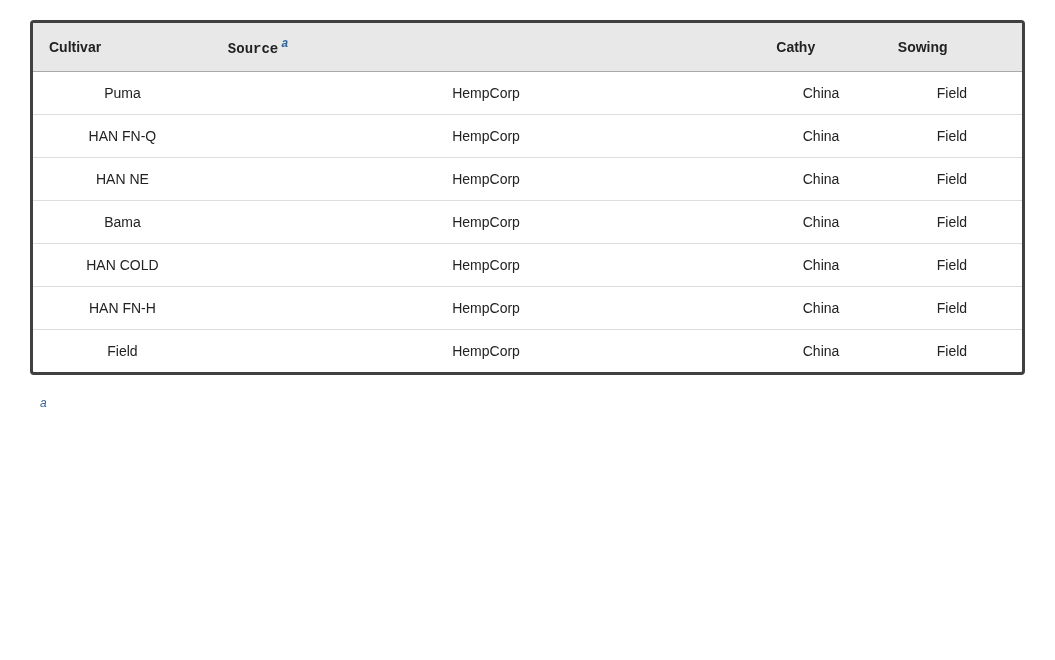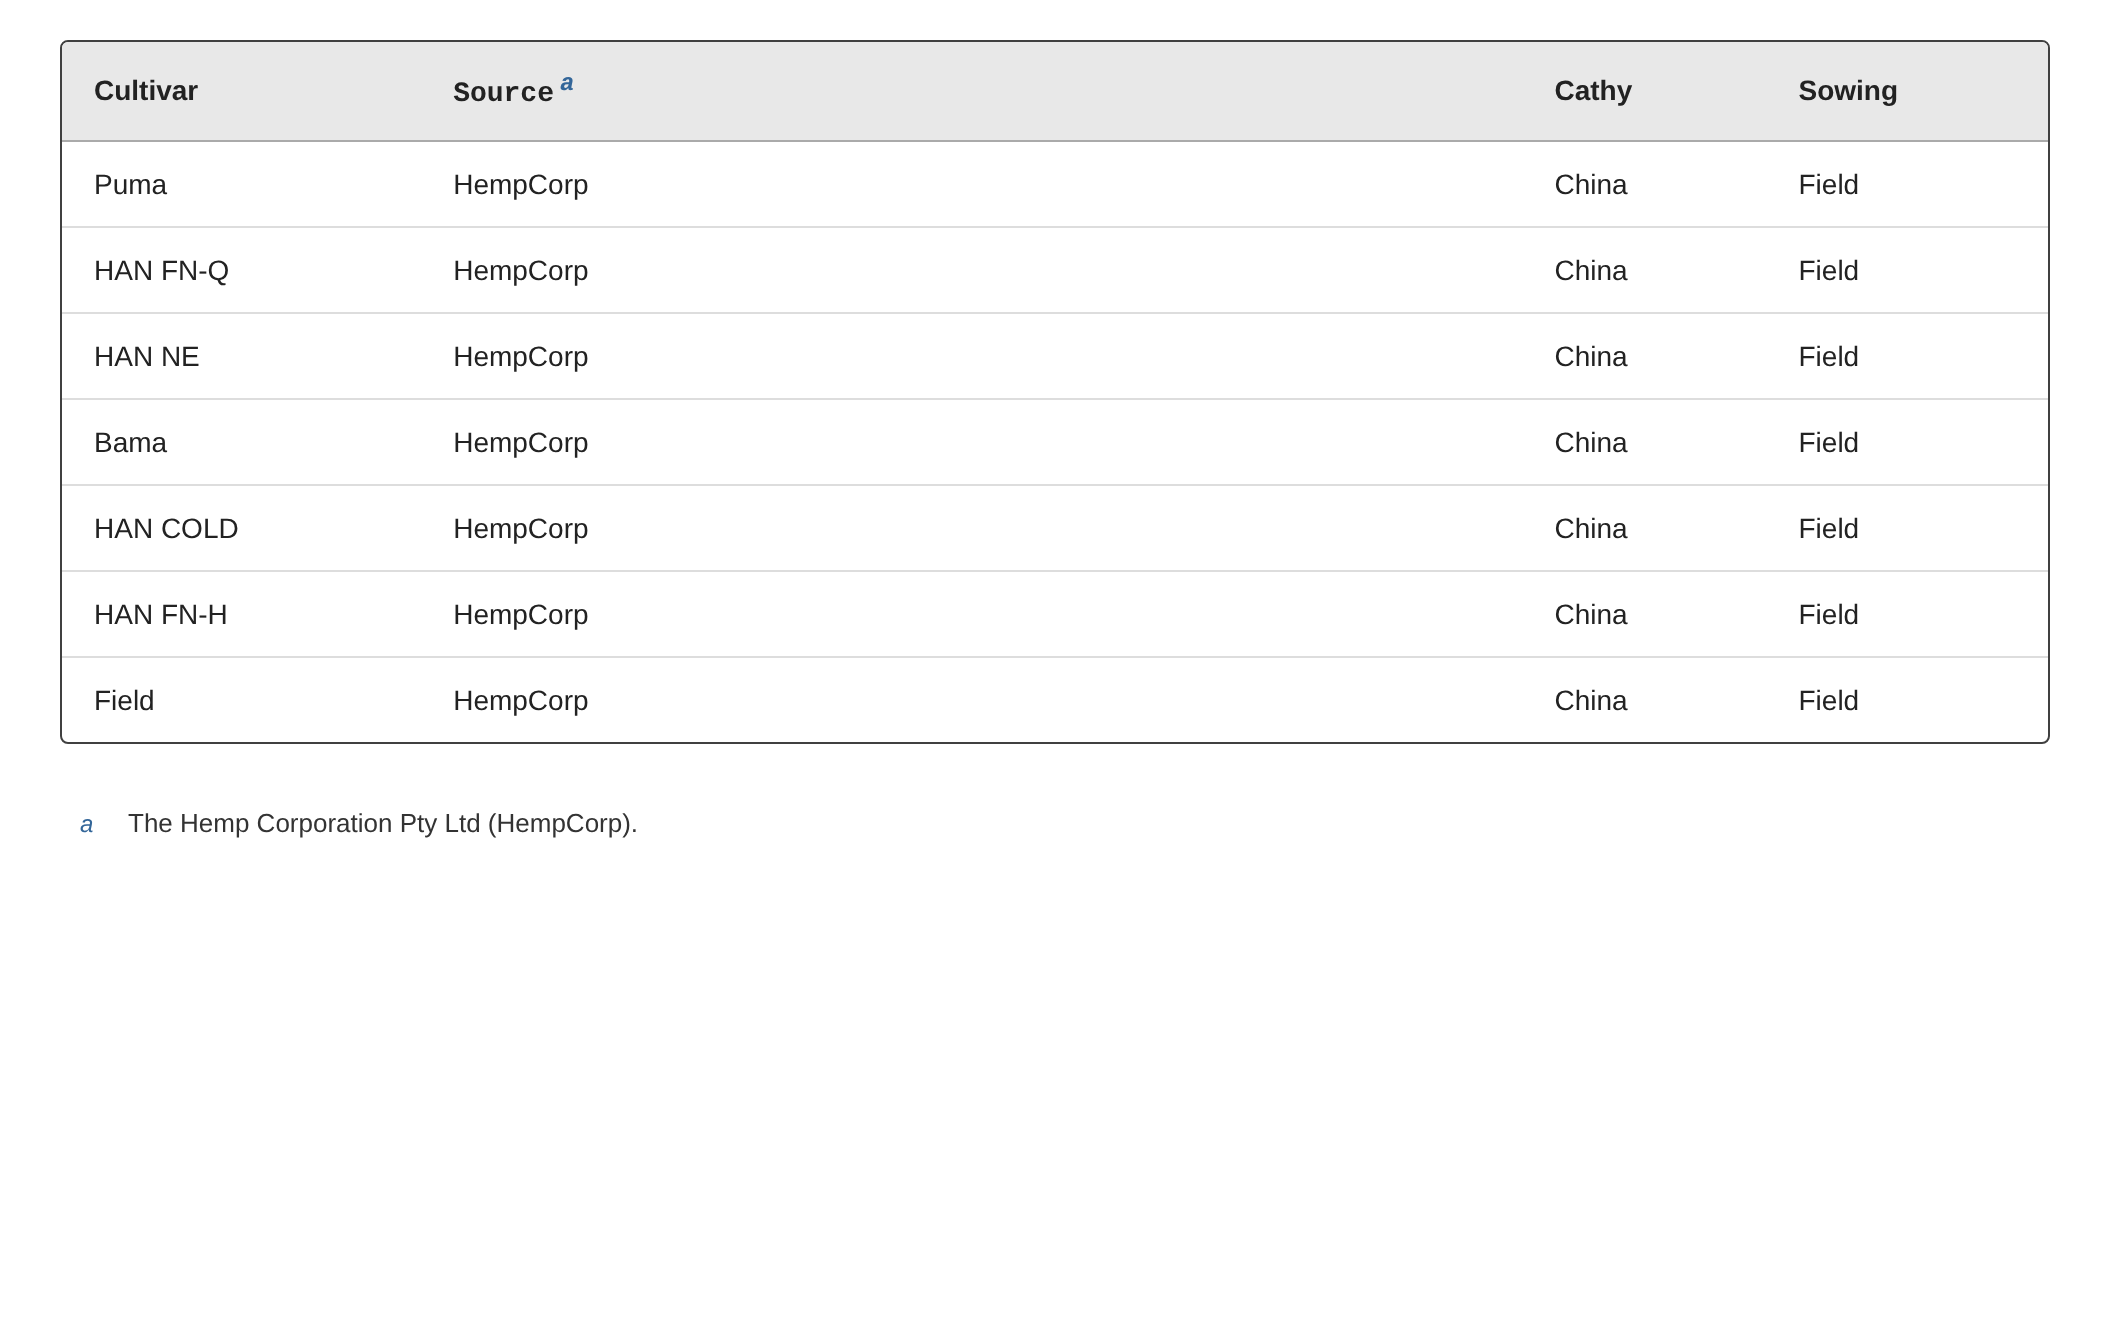--- a/index.html
+++ b/index.html
@@ -12,24 +12,24 @@
       background: #ffffff;
       font-family: Arial, sans-serif;
       font-size: 14px;
       color: #222;
       padding: 20px 30px;
       width: 1055px;
       min-height: 660px;
     }
 
     .table-container {
-      border: 1px solid #404040;
+      border: 3px solid #404040;
       border-radius: 4px;
       overflow: hidden;
-      margin-bottom: 28px;
+      margin-bottom: 16px;
     }
 
     table {
       width: 100%;
       border-collapse: collapse;
     }
 
     thead tr {
       background-color: #e8e8e8;
     }
@@ -59,20 +59,21 @@
       border-bottom: 1px solid #ddd;
     }
 
     tbody tr:last-child {
       border-bottom: none;
     }
 
     tbody td {
       padding: 13px 16px;
       font-size: 14px;
+      text-align: center;
     }
 
     .footnote-section {
       padding: 4px 10px;
       display: flex;
       align-items: flex-start;
       gap: 10px;
       font-size: 13px;
       color: #333;
     }
@@ -153,14 +154,13 @@
           <td>HempCorp</td>
           <td>China</td>
           <td>Field</td>
         </tr>
       </tbody>
   </table>
 </div>
 
 <div class="footnote-section">
   <span class="footnote-label">a</span>
-  <span class="footnote-text">The Hemp Corporation Pty Ltd (HempCorp).</span>
 </div>
 
 </body></html>

